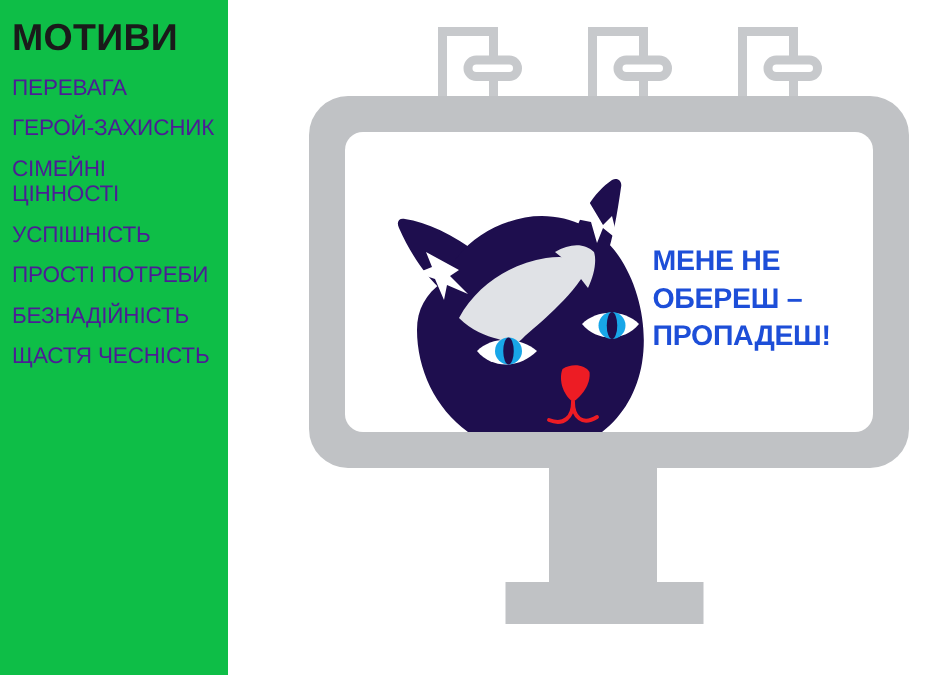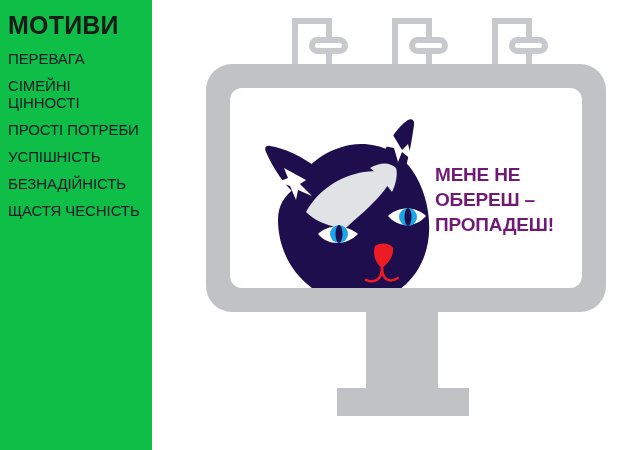--- a/index.html
+++ b/index.html
@@ -35,21 +35,21 @@
     font-size: 25px;
     font-weight: bold;
     color: #1a1a1a;
     letter-spacing: 0.2px;
     line-height: 30px;
     margin: 0 0 10px 0;
   }
   .motive-item {
     font-size: 15px;
     font-weight: 500;
-    color: #0f172a;
+    color: #4c1d95;
     line-height: 17px;
     margin-bottom: 10px;
     letter-spacing: -0.1px;
     white-space: pre-line;
   }
 
   
   #billboard {
     position: absolute;
     left: 192px;
@@ -129,21 +129,21 @@
 
   
   #slogan {
     position: absolute;
     left: 205px;
     top: 74px;
     width: 180px;
     font-size: 19px;
     font-weight: bold;
     line-height: 25px;
-    color: #701a75;
+    color: #1d4ed8;
     letter-spacing: -0.2px;
     white-space: pre-line;
   }
 
   
   #cat {
     position: absolute;
     left: 32px;
     top: 30px;
     width: 185px;
@@ -152,24 +152,25 @@
 </style>
 </head>
 <body>
 
 <div id="stage">
 
   <div id="sidebar">
     <div id="sidebar-title">МОТИВИ</div>
 
     <div class="motive-item">ПЕРЕВАГА</div>
+    <div class="motive-item">ГЕРОЙ-ЗАХИСНИК</div>
     <div class="motive-item">СІМЕЙНІ
 ЦІННОСТІ</div>
+    <div class="motive-item">УСПІШНІСТЬ</div>
     <div class="motive-item">ПРОСТІ ПОТРЕБИ</div>
-    <div class="motive-item">УСПІШНІСТЬ</div>
     <div class="motive-item">БЕЗНАДІЙНІСТЬ</div>
     <div class="motive-item">ЩАСТЯ ЧЕСНІСТЬ</div>
   </div>
 
   <div id="billboard">
 
     <div class="lamp" style="left:100px;">
       <div class="bracket"></div>
       <div class="bulb"></div>
     </div>

